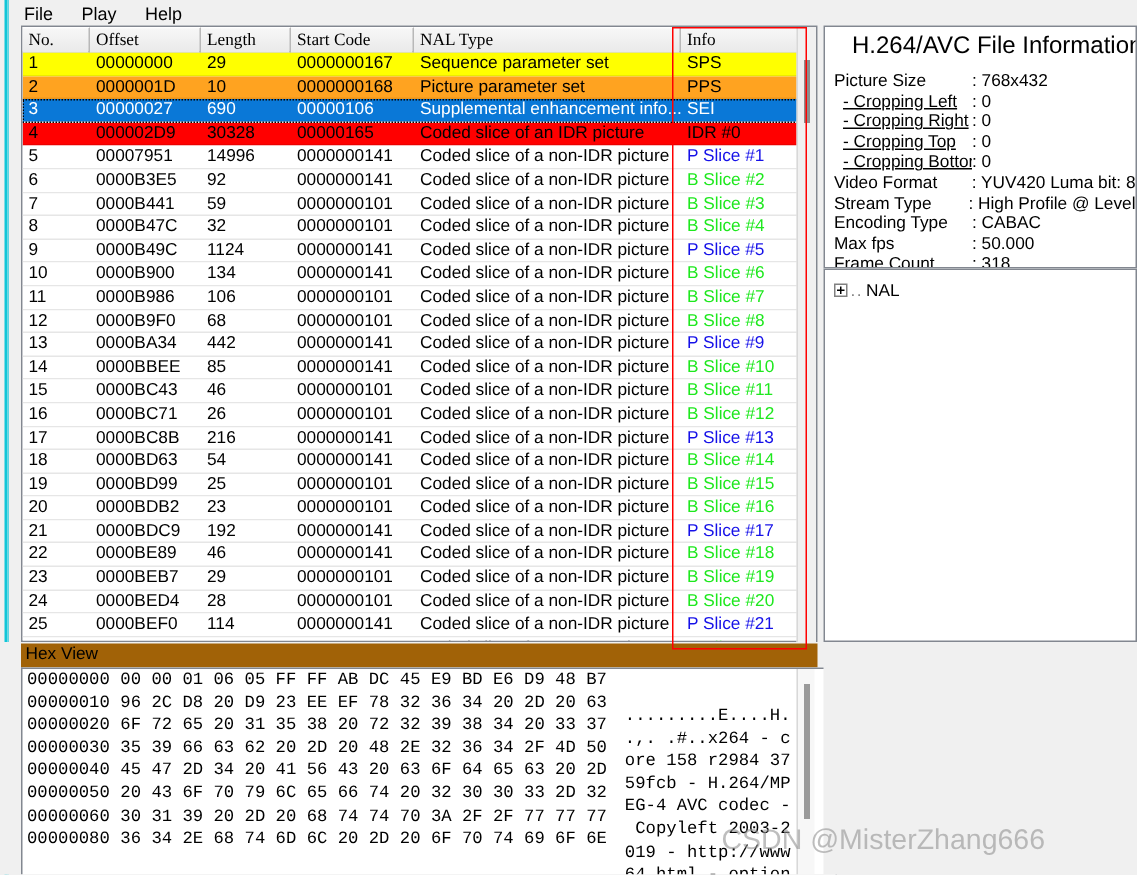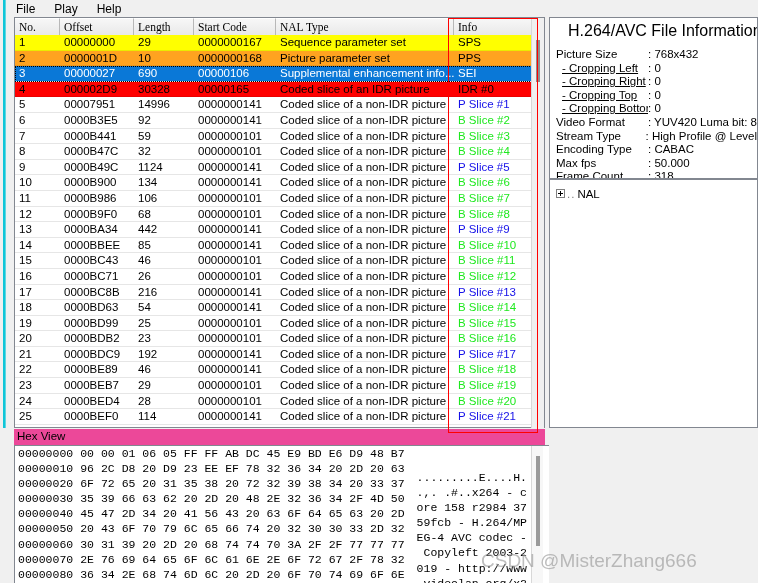--- a/index.html
+++ b/index.html
@@ -138,21 +138,21 @@
   }
 
   
   .hex-label {
     position: absolute;
     left: 14px; top: 429px;
     width: 531px; height: 16px;
     font-size: 11.5px;
     line-height: 15px;
     padding-left: 3px;
-    background: #ec4899;
+    background: #a16207;
     color: #000;
   }
   .hex-panel {
     position: absolute;
     left: 14px; top: 445px;
     width: 544px; height: 138px;
     background: #ffffff;
     border: 1px solid #828790;
     border-bottom: 0;
     overflow: hidden;
@@ -513,21 +513,20 @@
 
   <div class="hex-label">Hex View</div>
   <div class="hex-panel" id="hexbody">
       <div class="hexrow"><span class="hex-addr">00000000</span><span class="hex-bytes">00 00 01 06 05 FF FF AB DC 45 E9 BD E6 D9 48 B7</span><span class="hex-ascii">.........E....H.</span></div>
       <div class="hexrow"><span class="hex-addr">00000010</span><span class="hex-bytes">96 2C D8 20 D9 23 EE EF 78 32 36 34 20 2D 20 63</span><span class="hex-ascii">.,. .#..x264 - c</span></div>
       <div class="hexrow"><span class="hex-addr">00000020</span><span class="hex-bytes">6F 72 65 20 31 35 38 20 72 32 39 38 34 20 33 37</span><span class="hex-ascii">ore 158 r2984 37</span></div>
       <div class="hexrow"><span class="hex-addr">00000030</span><span class="hex-bytes">35 39 66 63 62 20 2D 20 48 2E 32 36 34 2F 4D 50</span><span class="hex-ascii">59fcb - H.264/MP</span></div>
       <div class="hexrow"><span class="hex-addr">00000040</span><span class="hex-bytes">45 47 2D 34 20 41 56 43 20 63 6F 64 65 63 20 2D</span><span class="hex-ascii">EG-4 AVC codec -</span></div>
       <div class="hexrow"><span class="hex-addr">00000050</span><span class="hex-bytes">20 43 6F 70 79 6C 65 66 74 20 32 30 30 33 2D 32</span><span class="hex-ascii"> Copyleft 2003-2</span></div>
       <div class="hexrow"><span class="hex-addr">00000060</span><span class="hex-bytes">30 31 39 20 2D 20 68 74 74 70 3A 2F 2F 77 77 77</span><span class="hex-ascii">019 - http://www</span></div>
-      <div class="hexrow"><span class="hex-addr">00000070</span><span class="hex-bytes">2E 76 69 64 65 6F 6C 61 6E 2E 6F 72 67 2F 78 32</span><span class="hex-ascii">.videolan.org/x2</span></div>
       <div class="hexrow"><span class="hex-addr">00000080</span><span class="hex-bytes">36 34 2E 68 74 6D 6C 20 2D 20 6F 70 74 69 6F 6E</span><span class="hex-ascii">64.html - option</span></div>
     </div>
   <div class="hex-vscroll">
     <div class="thumb"></div>
   </div>
 
   <div class="info-panel">
     <div class="info-title">H.264/AVC File Information</div>
     <div id="inforows">
         <div class="info-row">

